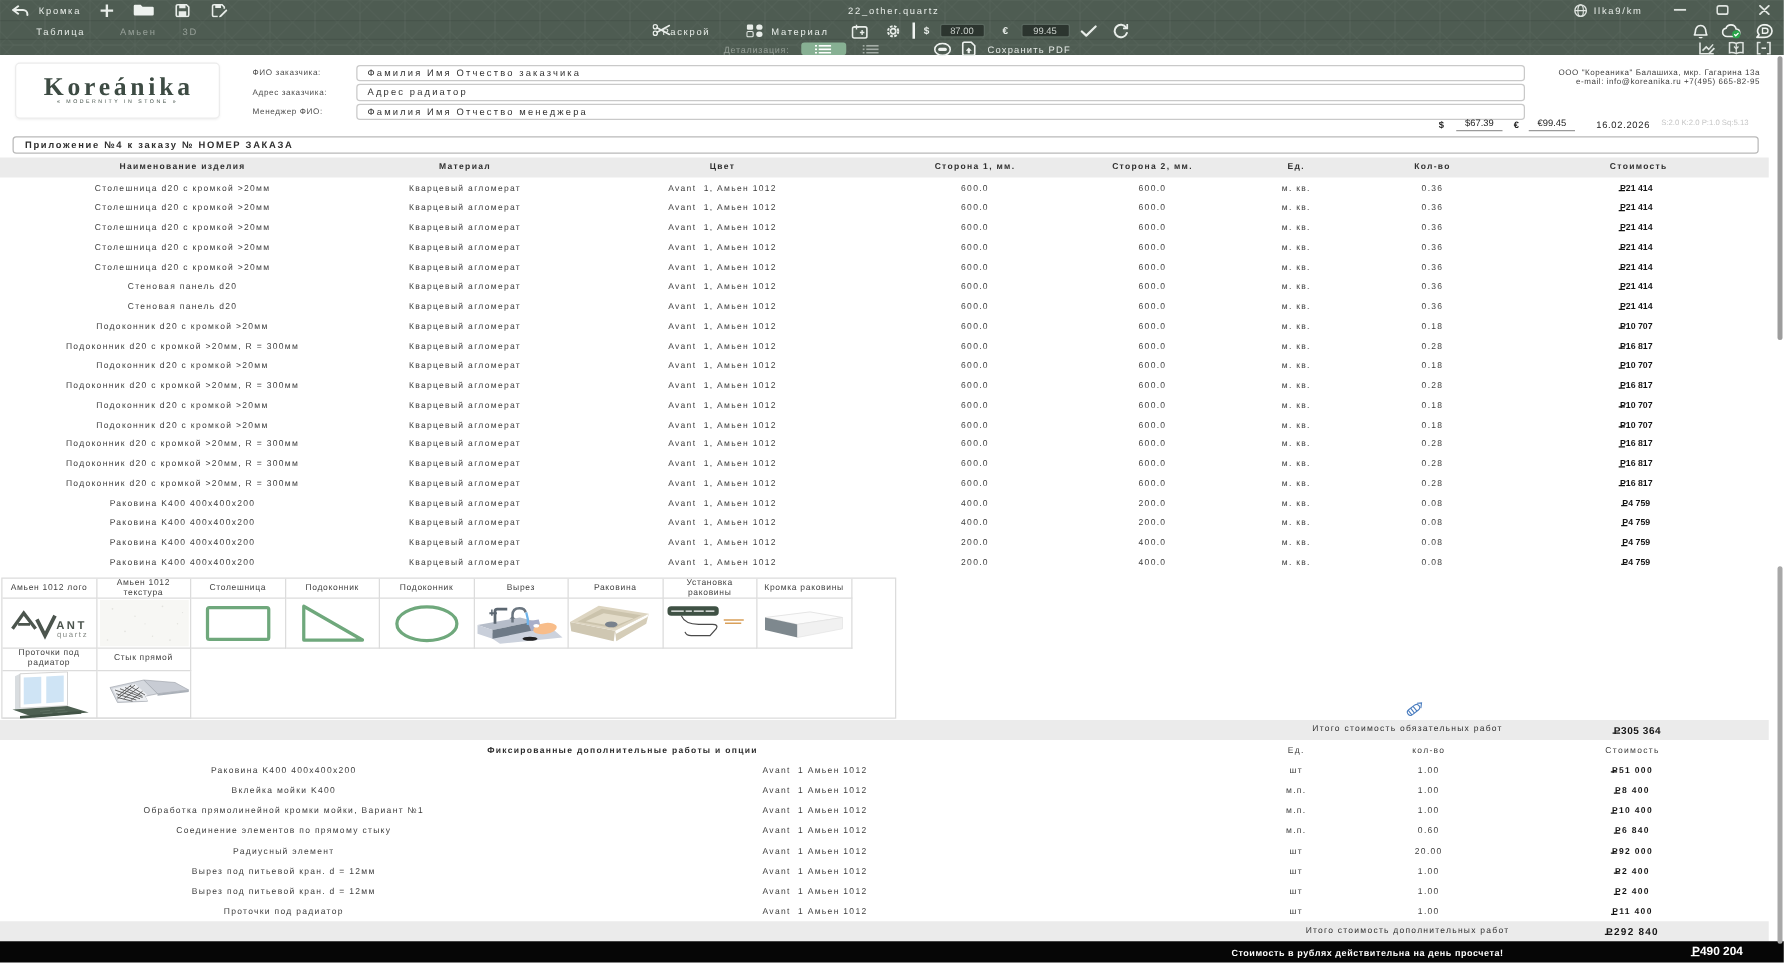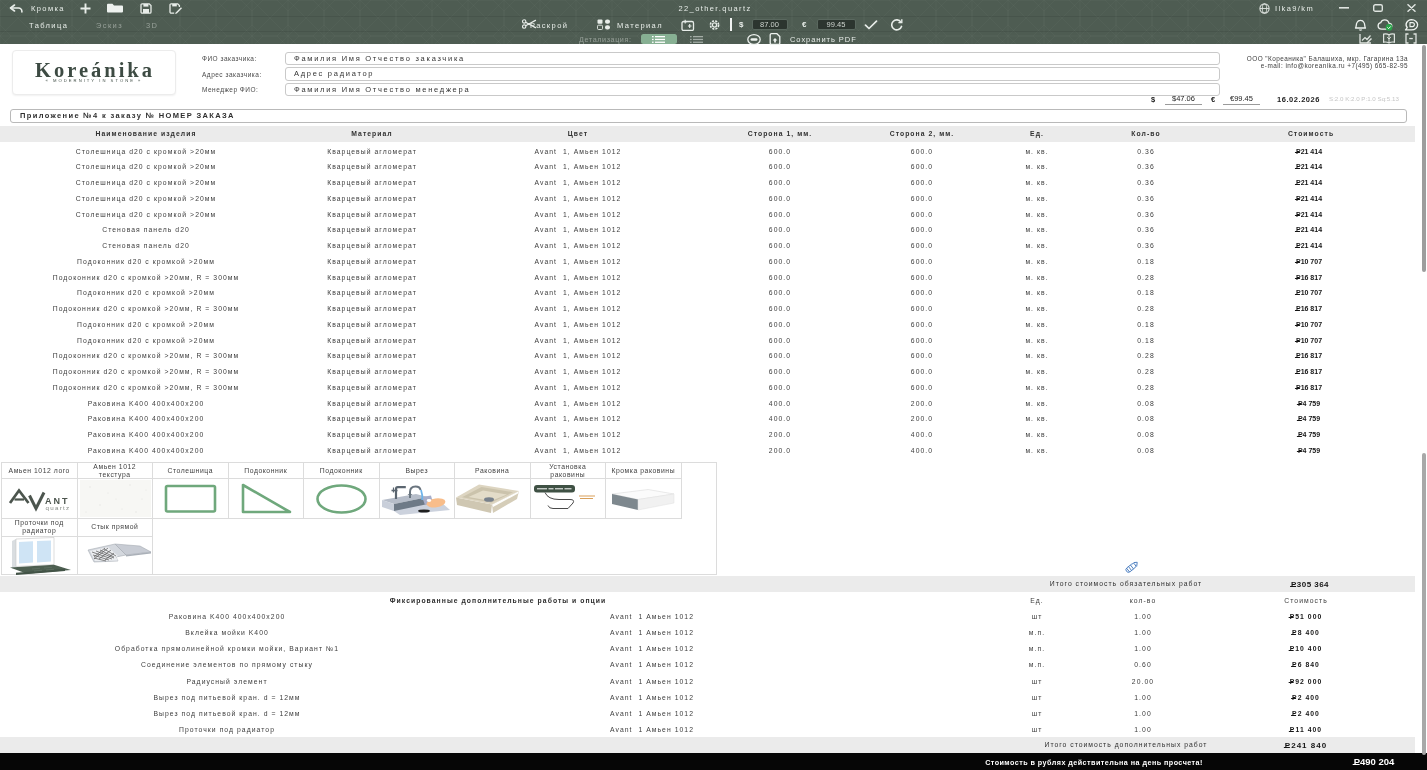--- a/index.html
+++ b/index.html
@@ -109,21 +109,21 @@
         </svg>
       <svg class="ticon" style="left:1372.5px;top:3.5px" width="10" height="8" viewBox="0 0 10 8">
           <rect x="0.7" y="0.7" width="8.6" height="6.6" rx="1.6" fill="none" stroke="#dfe4e0" stroke-width="1.4"></rect>
         </svg>
       <svg class="ticon" style="left:1407px;top:3.5px" width="9" height="8" viewBox="0 0 9 8">
           <path d="M1 0.7 L8 7.3 M8 0.7 L1 7.3" stroke="#dfe4e0" stroke-width="1.5" stroke-linecap="round"></path>
         </svg>
     </div>
     <div class="tbrow" id="tbr2">
       <span class="tbtext" style="left:29px;top:4px">Таблица</span>
-      <span class="tbtext tbdim" style="left:96px;top:4px">Эскиз</span>
+      <span class="tbtext tbdim" style="left:96px;top:4px">Амьен</span>
       <span class="tbtext tbdim" style="left:146px;top:4px">3D</span>
       <svg class="ticon" style="left:522px;top:2.5px" width="15" height="10" viewBox="0 0 15 10">
         <circle cx="2.2" cy="2.4" r="1.7" fill="none" stroke="#e8ede9" stroke-width="1.1"></circle>
         <circle cx="2.2" cy="7.6" r="1.7" fill="none" stroke="#e8ede9" stroke-width="1.1"></circle>
         <path d="M3.6 3.2 L13.5 8.6 M3.6 6.8 L13.5 1.4" stroke="#e8ede9" stroke-width="1.2" stroke-linecap="round"></path>
       </svg>
       <span class="tbtext" style="left:530px;top:4px">Раскрой</span>
       <svg class="ticon" style="left:597px;top:2.5px" width="14" height="11" viewBox="0 0 14 11">
         <rect x="0.5" y="0.5" width="5" height="4.3" rx="1" fill="#e8ede9"></rect>
         <rect x="8" y="0.5" width="5" height="4.3" rx="2.1" fill="#e8ede9"></rect>
@@ -221,24 +221,24 @@
     <div class="ktag">« MODERNITY IN STONE »</div>
   </div>
   <span class="flabel" style="left:202px;top:55px">ФИО заказчика:</span>
   <div class="finput" style="top:51.5px">Фамилия Имя Отчество заказчика</div>
   <span class="flabel" style="left:202px;top:70.5px">Адрес заказчика:</span>
   <div class="finput" style="top:67px">Адрес радиатор</div>
   <span class="flabel" style="left:202px;top:86px">Менеджер ФИО:</span>
   <div class="finput" style="top:82.5px">Фамилия Имя Отчество менеджера</div>
   <div id="coinfo">ООО "Кореаника" Балашиха, мкр. Гагарина 13а<br>e-mail: info@koreanika.ru +7(495) 665-82-95</div>
   <span class="cur" style="left:1151px;font-weight:bold">$</span>
-  <div class="curval" style="left:1165px;width:37px">$47.06</div>
+  <div class="curval" style="left:1165px;width:37px">$67.39</div>
   <span class="cur" style="left:1211px;font-weight:bold">€</span>
   <div class="curval" style="left:1223px;width:37px">€99.45</div>
-  <span class="cur" style="left:1277px;font-weight:bold;letter-spacing:0.55px">16.02.2026</span>
+  <span class="cur" style="left:1277px;font-weight:normal;letter-spacing:0.55px">16.02.2026</span>
   <span class="cur" style="left:1329px;color:#c6c6c6;font-size:6.2px">S:2.0 K:2.0 P:1.0 Sq:5.13</span>
   <div id="appendix">Приложение №4 к заказу № НОМЕР ЗАКАЗА</div>
   <svg class="abs" style="left:1122px;top:559px" width="20" height="16" viewBox="0 0 20 16">
     <g transform="rotate(-38 10 8)" stroke="#4d7fc0" fill="none" stroke-width="0.9">
       <rect x="3" y="5.5" width="11" height="5" rx="2.5"></rect>
       <path d="M14 5.5 l3 2 -3 3 M5 5.5 v5 M7.5 5.5 v5 M10 5.5 v5"></path>
     </g>
   </svg>
 <div id="mt">
 <div id="mth">
@@ -644,21 +644,21 @@
       </div>
 <div class="brow" style="top:721.7px">
 <span style="left:227px">Проточки под радиатор</span>
 <span style="left:652px">Avant&nbsp; 1 Амьен 1012</span>
 <span style="left:1037px">шт</span>
 <span style="left:1143px">1.00</span>
 <span style="left:1306px;font-weight:bold;color:#141414"><span class="rub"><s>P<u></u></s><i>11 400</i></span></span>
       </div>
 <div class="grayrow" style="top:737px;height:15.5px">
 <span style="left:1126px;top:4px">Итого стоимость дополнительных работ</span>
-<span style="left:1306px;top:4px;font-weight:bold;color:#141414;font-size:8px"><span class="rub"><s>P<u></u></s><i>241 840</i></span></span>
+<span style="left:1306px;top:4px;font-weight:bold;color:#141414;font-size:8px"><span class="rub"><s>P<u></u></s><i>292 840</i></span></span>
       </div>
 <div id="blackbar">
 <span style="left:1094px;top:5px;font-size:7.2px;letter-spacing:0.45px">Стоимость в рублях действительна на день просчета!</span>
 <span style="left:1374px;top:3.5px;font-size:9.5px"><span class="rub"><s>P<u></u></s><i>490 204</i></span></span>
       </div>
 <div class="sbthumb" style="top:45px;height:227px"></div>
 <div class="sbthumb" style="top:453px;height:302px;background:#a8a8a8"></div>
   </div>
 </div>
 

